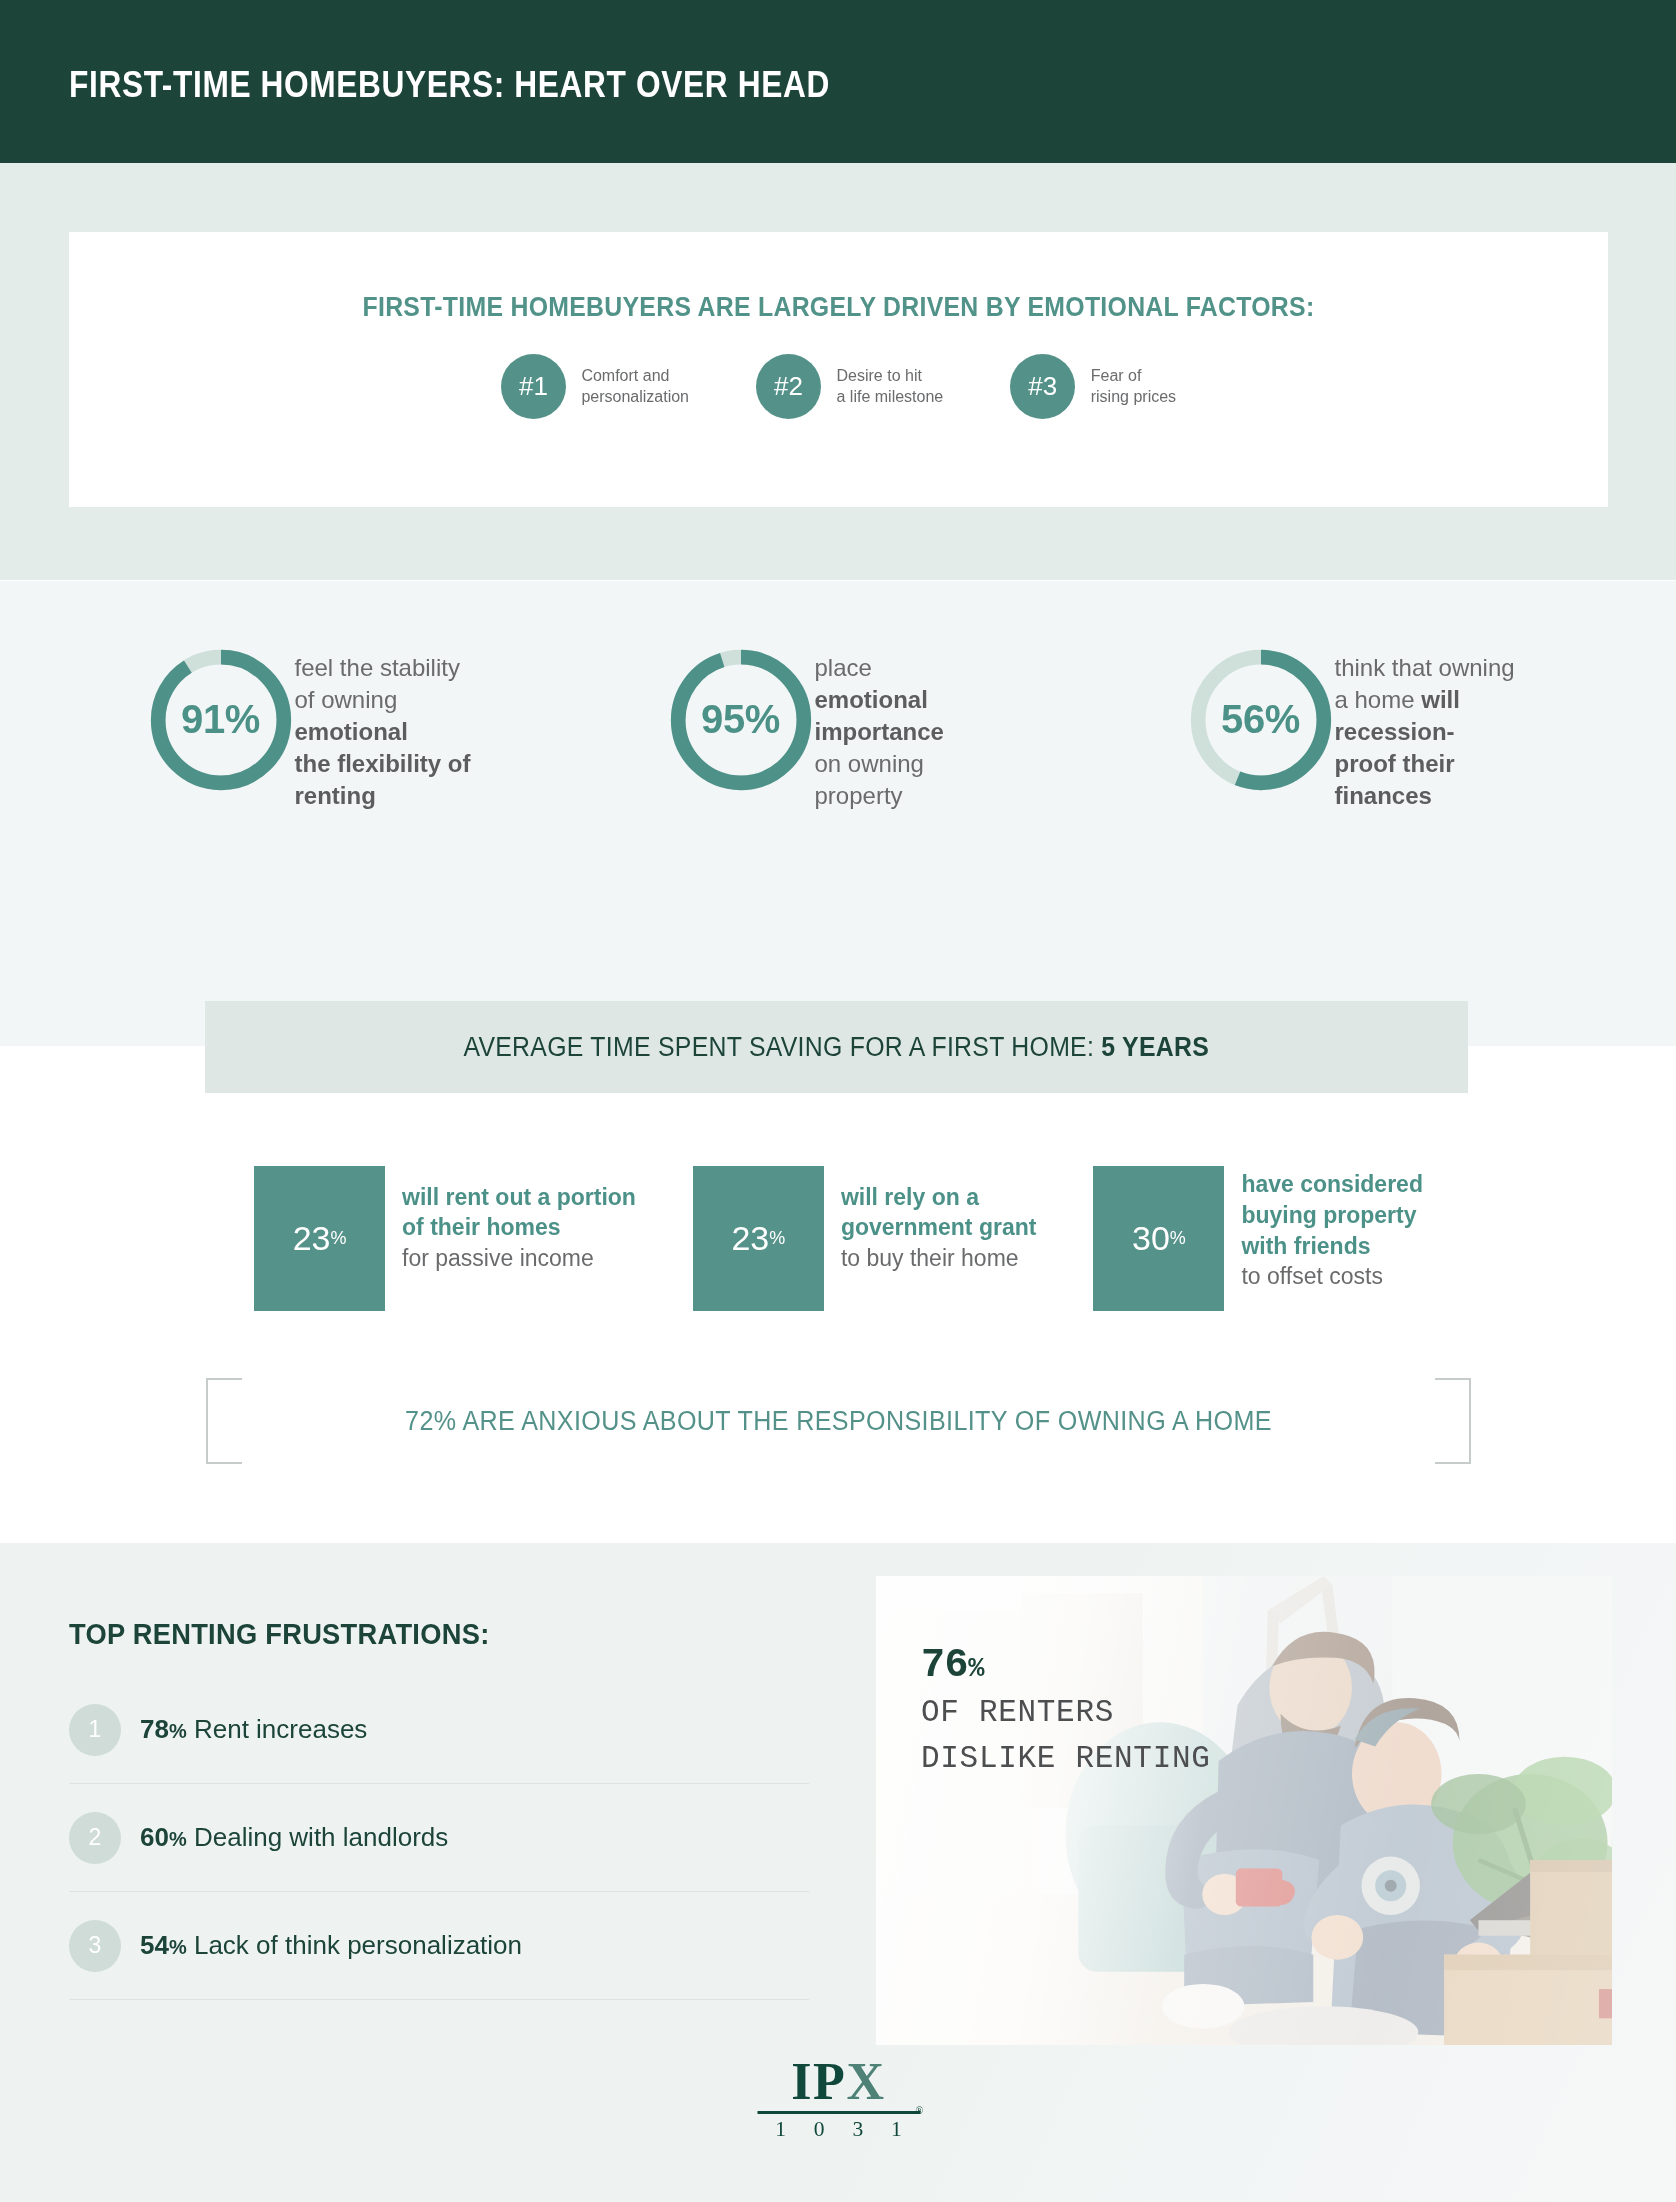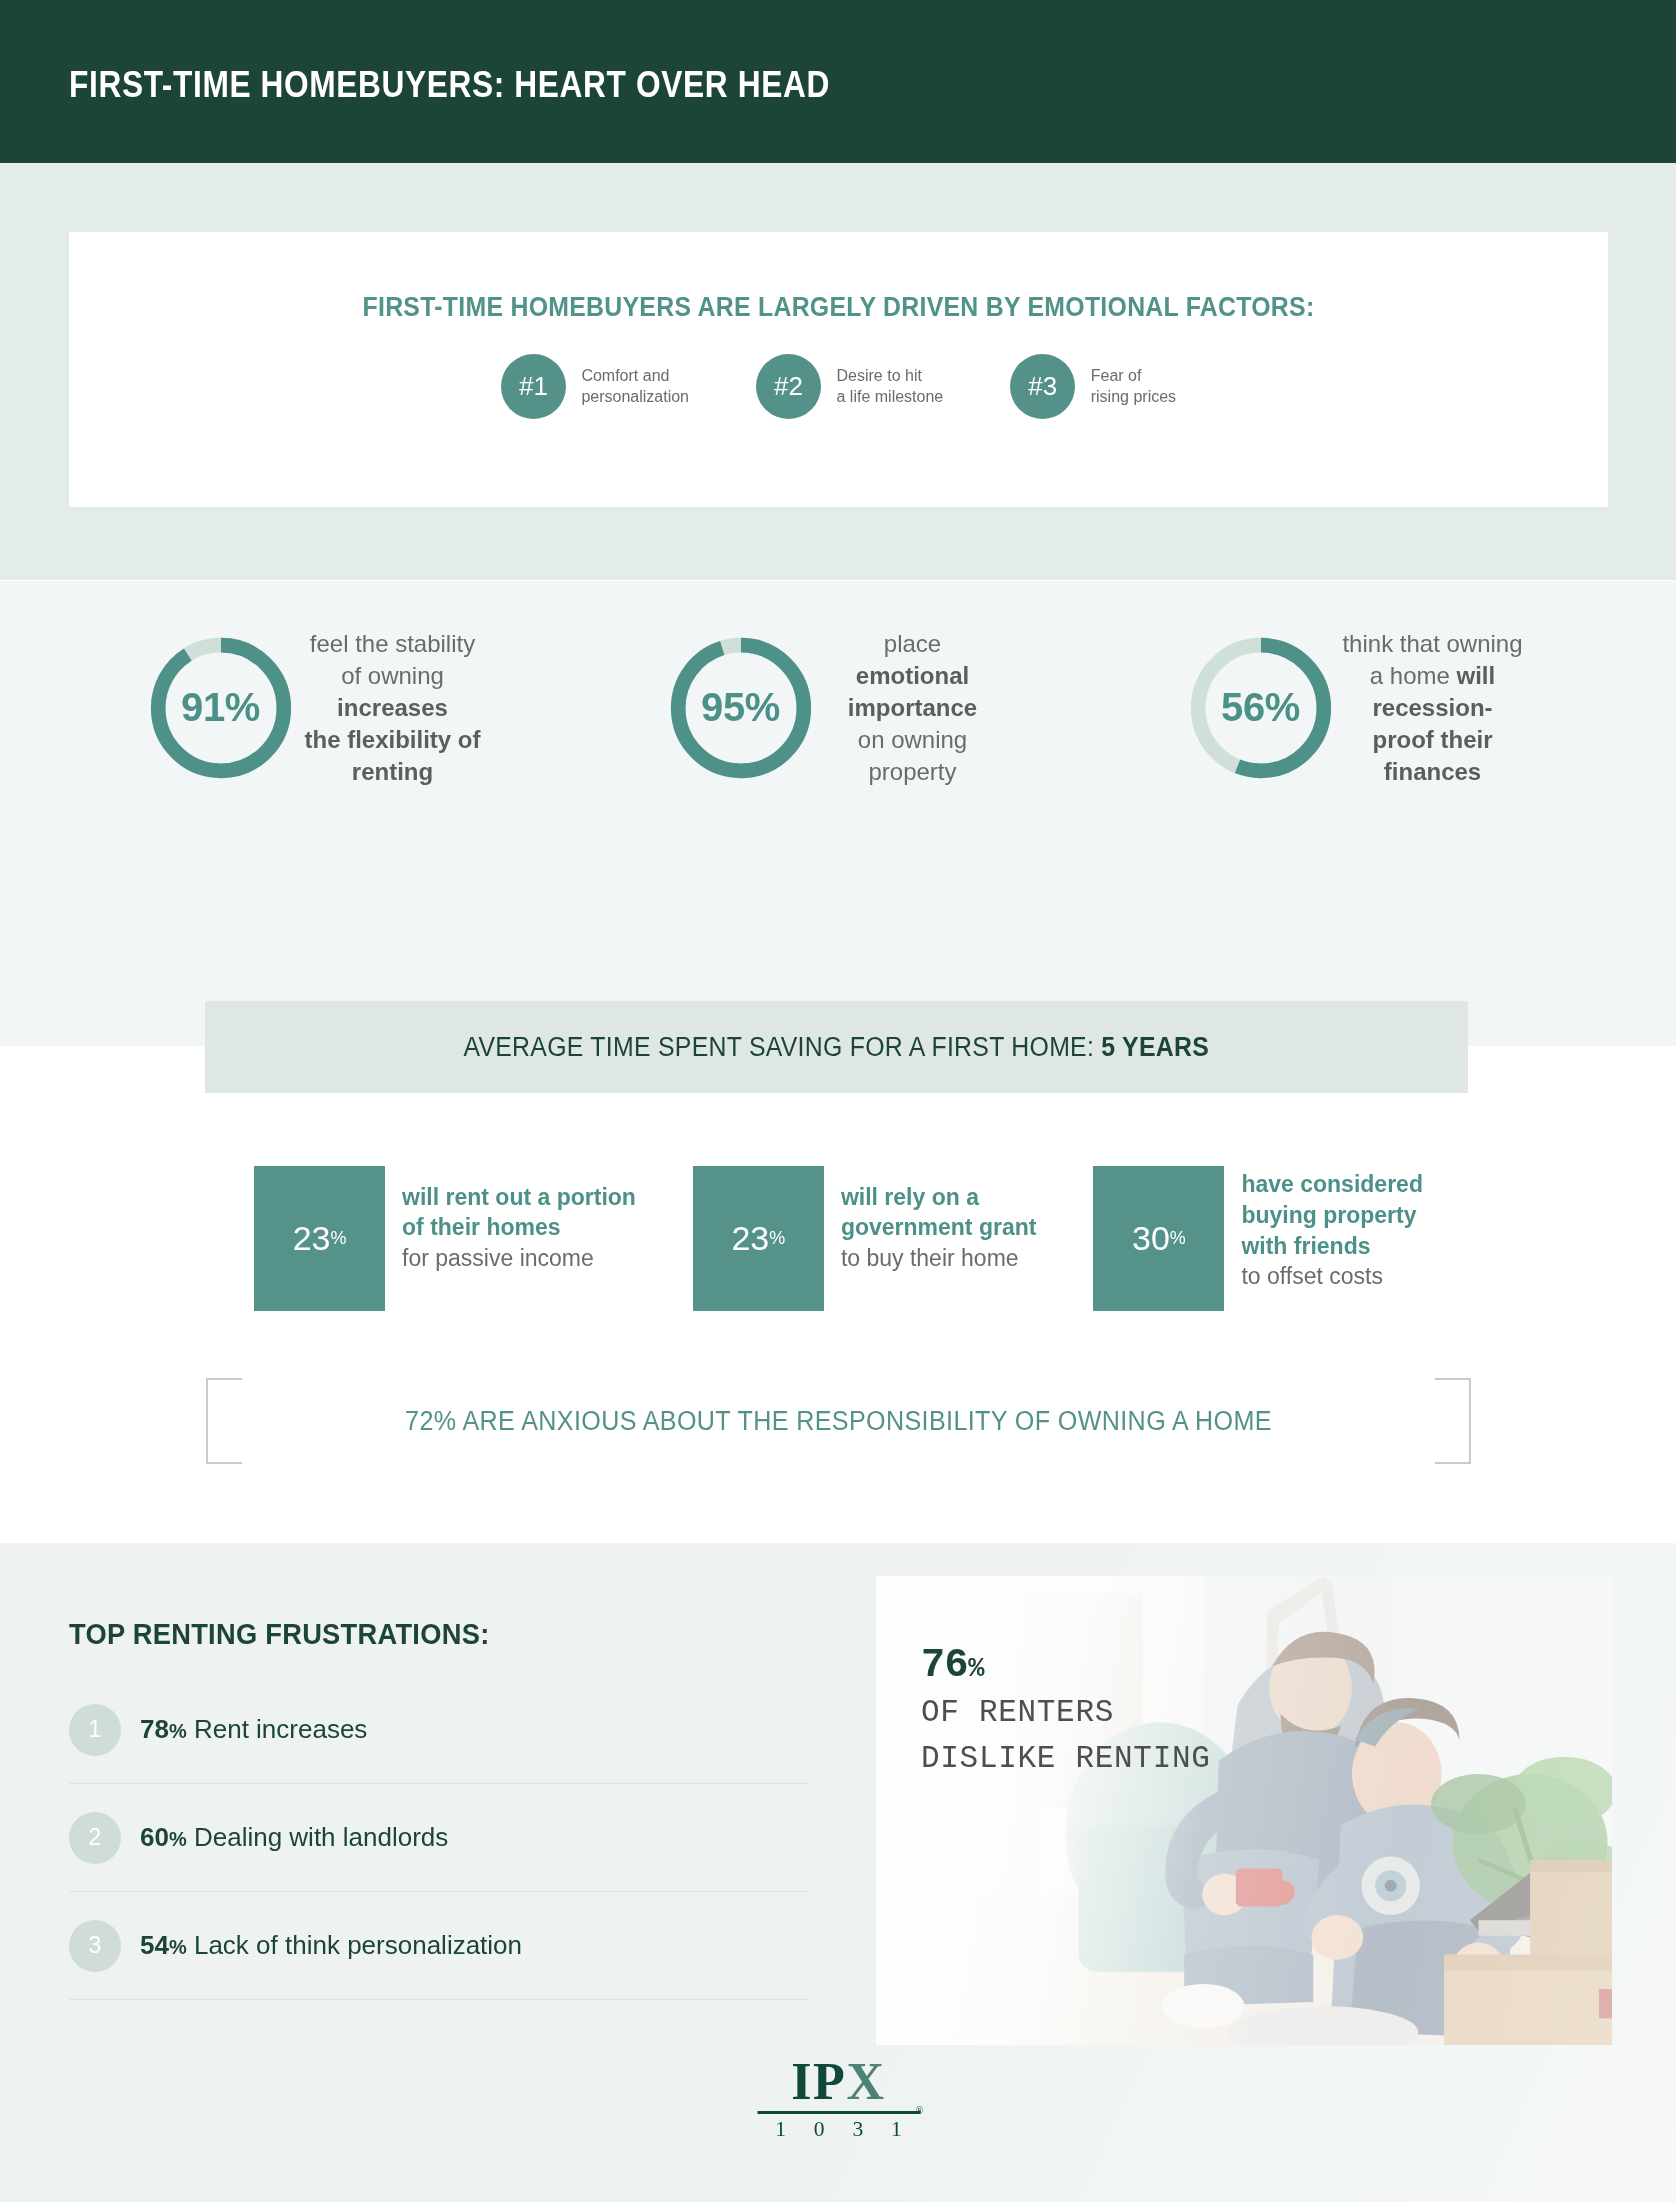--- a/index.html
+++ b/index.html
@@ -66,21 +66,21 @@
   }
   .donut-col { width: 344px; display: flex; flex-direction: row; align-items: center; }
   .donut-wrap { position: relative; width: 148px; height: 148px; }
   .donut-wrap svg { display: block; transform: rotate(-90deg); }
   .donut-val {
     position: absolute; left: 0; top: 0; width: 148px; height: 148px;
     display: flex; align-items: center; justify-content: center;
     font-size: 40px; font-weight: 700; color: #4c9188; letter-spacing: -0.4px;
   }
   .donut-label {
-    text-align: center; font-size: 24px; line-height: 1.33;
+    margin-top: 24px; text-align: left; font-size: 24px; line-height: 1.33;
     color: #6a6b6d;
   }
   .donut-label b { font-weight: 700; color: #5c5d5f; }
 
   
   .banner {
     position: absolute; left: 205px; top: 1001px; width: 1263px; height: 92px;
     background: #dfe7e5;
     display: flex; align-items: center; justify-content: center;
   }
@@ -221,21 +221,21 @@
     <div class="donut-col">
       <div class="donut-wrap">
         <svg width="148" height="148" viewBox="0 0 172 172">
           <circle cx="86" cy="86" r="73" fill="none" stroke="#cfe0db" stroke-width="17"></circle>
           <circle class="ring" cx="86" cy="86" r="73" fill="none" stroke="#4e9189" stroke-width="17" stroke-dasharray="417.3919999559399 458.6725274241098"></circle>
         </svg>
         <div class="donut-val">91%</div>
       </div>
       <div class="donut-label">
         <span>feel the stability</span><br>
-        <span>of owning </span><b>increases</b><br>
+        <span>of owning </span><b>emotional</b><br>
         <b>the flexibility of renting</b>
       </div>
     </div>
 
     <div class="donut-col">
       <div class="donut-wrap">
         <svg width="148" height="148" viewBox="0 0 172 172">
           <circle cx="86" cy="86" r="73" fill="none" stroke="#cfe0db" stroke-width="17"></circle>
           <circle class="ring" cx="86" cy="86" r="73" fill="none" stroke="#4e9189" stroke-width="17" stroke-dasharray="435.7389010529043 458.6725274241098"></circle>
         </svg>

